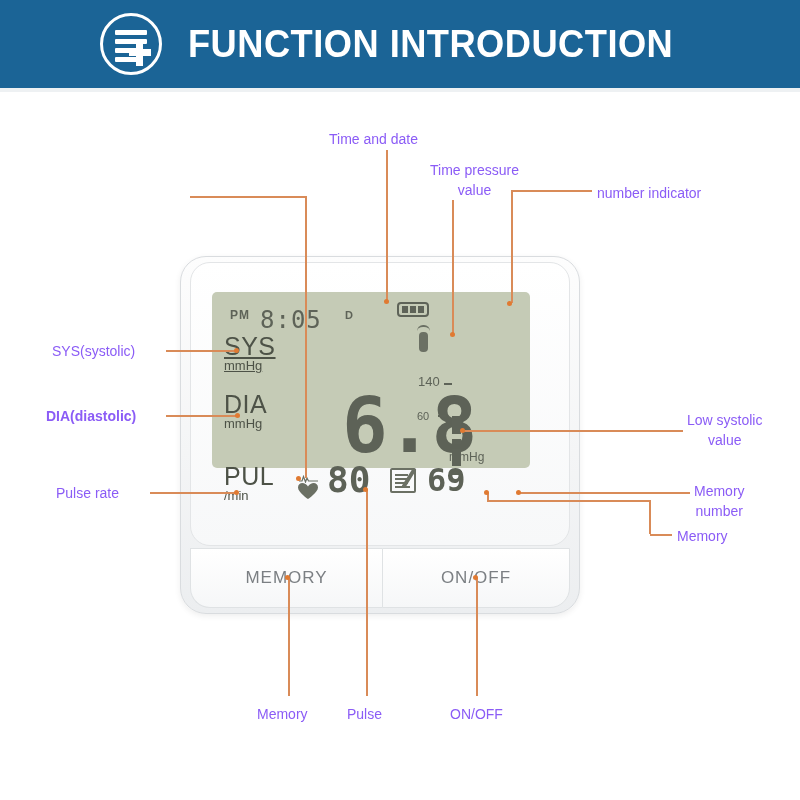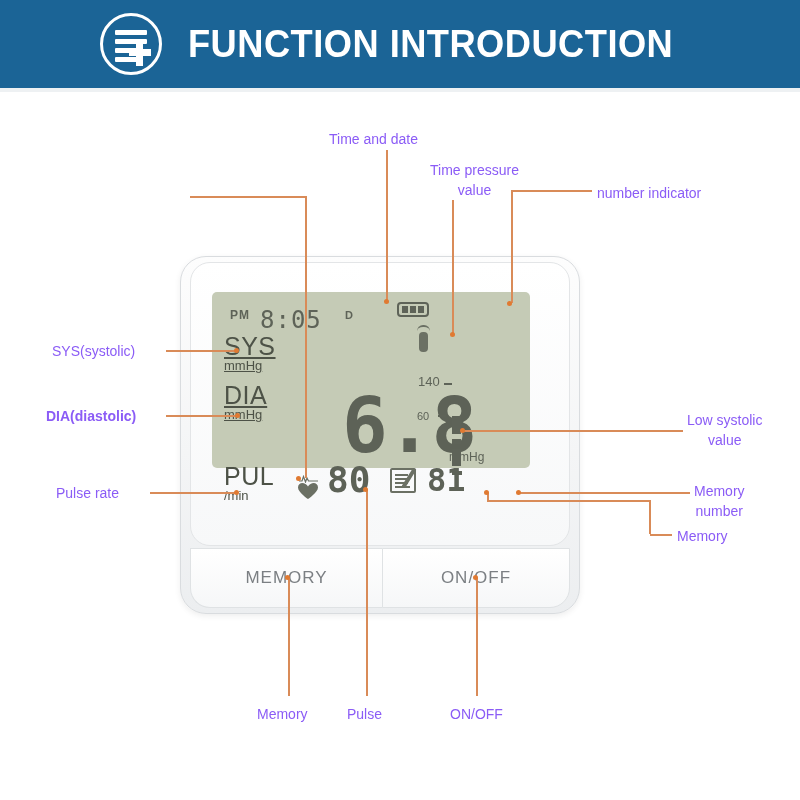--- a/index.html
+++ b/index.html
@@ -108,21 +108,21 @@
   }
 
   .lcd-label {
     position:absolute; color:#4d5247; font-weight:normal;
     font-family:"Liberation Sans", sans-serif;
   }
   .lcd-label .big { font-size:25px; letter-spacing:0.5px; display:block; line-height:24px;}
   .lcd-label .unit { font-size:13px; display:block; line-height:14px; margin-top:1px;}
 
   #label-sys { left:12px; top:42px;text-decoration:underline; }
-  #label-dia { left:12px; top:91px;text-decoration:underline; }
+  #label-dia { left:12px; top:100px; }
   #label-pul { left:12px; top:172px; }
 
   #heart-icon {
     position:absolute; left:86px; top:188px; width:20px; height:18px;
   }
   #heart-icon .h {
     position:absolute; left:0; top:3px; width:20px; height:16px;
     background:#6b7064;
     clip-path:path("M10 16 C10 16 0 9.2 0 4.4 C0 1.6 2.1 0 4.3 0 C6.3 0 8.8 1.3 10 3.4 C11.2 1.3 13.7 0 15.7 0 C17.9 0 20 1.6 20 4.4 C20 9.2 10 16 10 16 Z");
   }
@@ -275,21 +275,21 @@
         <div class="sb s4"></div>
     </div>
 
     <div id="rec-icon">
       <div class="ln l1"></div>
         <div class="ln l2"></div>
       <div class="ln l3"></div>
         <div class="ln l4"></div>
       <div class="pen"></div>
     </div>
-    <div id="val-records">81</div>
+    <div id="val-records">69</div>
   </div>
 
   <div id="btn-row">
     <div class="dev-btn" id="btn-memory">MEMORY</div>
     <div class="dev-btn" id="btn-onoff">ON/OFF</div>
   </div>
 </div>
 
 <div class="anno" style="left:43px; top:164px;">
 </div>

